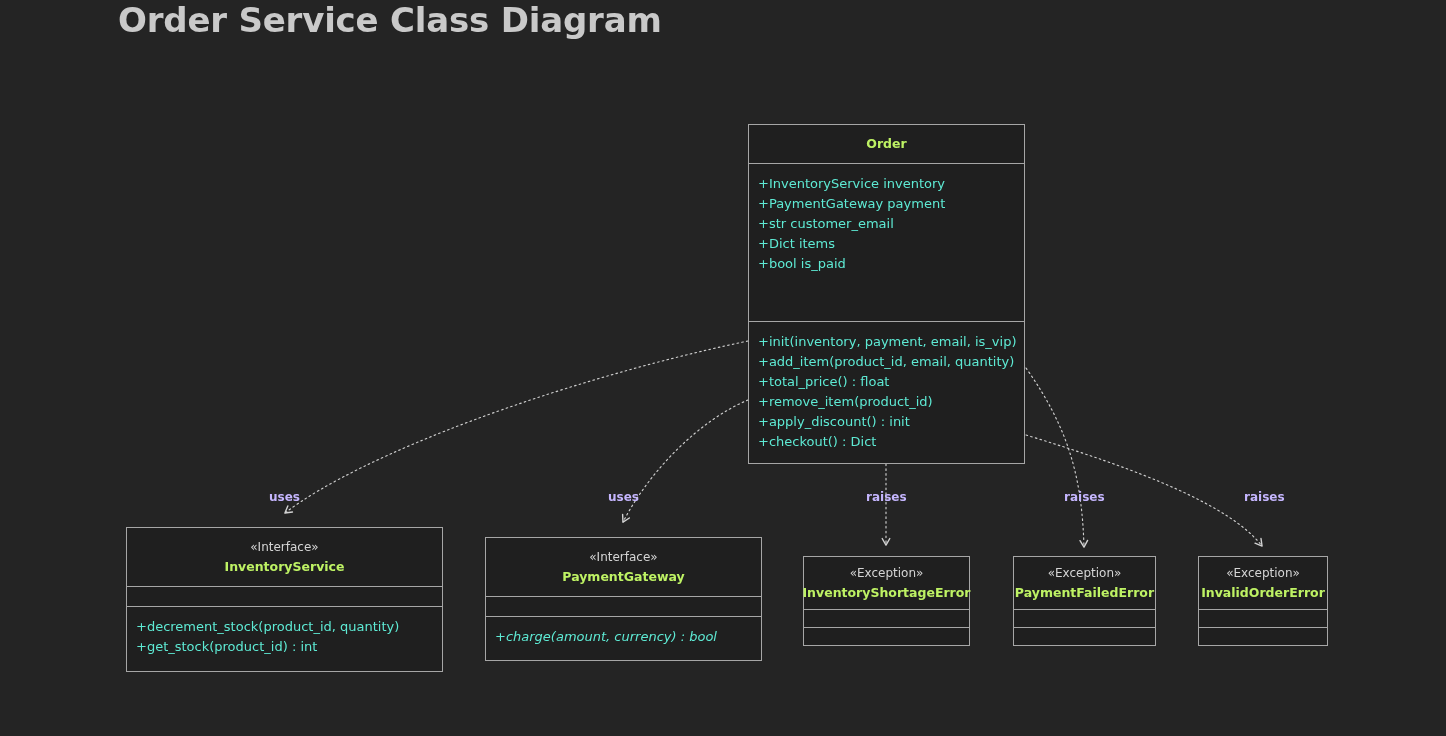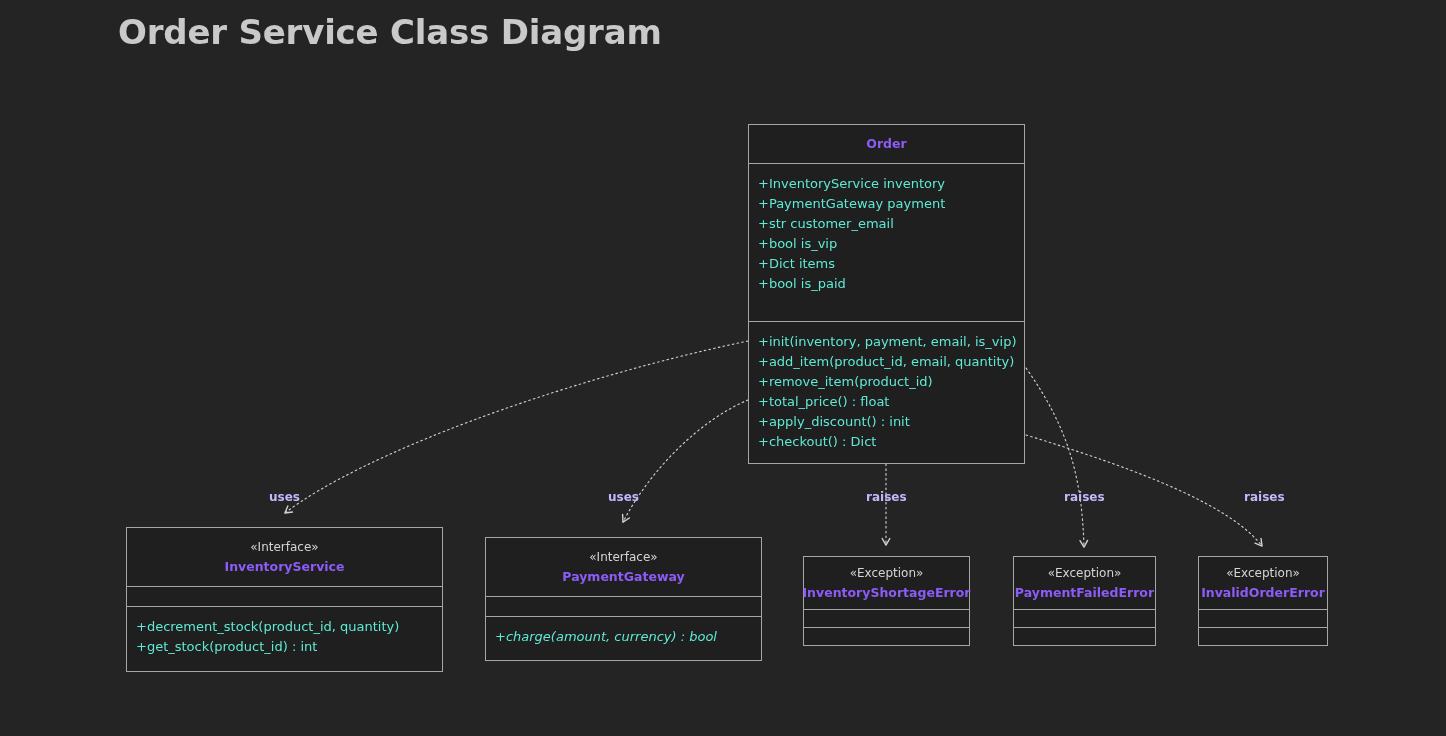--- a/index.html
+++ b/index.html
@@ -24,21 +24,21 @@
     position: absolute;
     left: 0;
     top: 0;
     width: 1446px;
     height: 736px;
     pointer-events: none;
   }
   .diagram-title {
     position: absolute;
     left: 118px;
-    top: 12px;
+    top: 0;
     font-size: 34px;
     font-weight: bold;
     color: #c9c9c9;
     letter-spacing: -0.2px;
     white-space: nowrap;
   }
   .uml-class {
     position: absolute;
     box-sizing: border-box;
     background: #1f1f1f;
@@ -58,21 +58,21 @@
   }
   .uml-stereotype {
     font-weight: normal;
     font-size: 12px;
     color: #d5d5d5;
     line-height: 1.55;
   }
   .uml-name {
     font-weight: bold;
     font-size: 12.5px;
-    color: #8b5cf6;
+    color: #bef264;
     line-height: 1.55;
   }
   .uml-compartment {
     box-sizing: border-box;
     border-top: 1.3px solid #a6a6a6;
     padding: 10px 8px 10px 9px;
   }
   .uml-compartment.empty {
     padding: 0;
     height: 20px;
@@ -115,29 +115,28 @@
   <div class="diagram-title">Order Service Class Diagram</div>
 
   <div class="uml-class" style="left:748px; top:124px; width:277px; height:340px;">
     <div class="uml-header" style="height:38px;">
       <div class="uml-name">Order</div>
     </div>
     <div class="uml-compartment" style="height:158px;">
       <div class="uml-row">+InventoryService inventory</div>
       <div class="uml-row">+PaymentGateway payment</div>
       <div class="uml-row">+str customer_email</div>
-      <div class="uml-row">+bool is_vip</div>
       <div class="uml-row">+Dict items</div>
       <div class="uml-row">+bool is_paid</div>
     </div>
     <div class="uml-compartment" style="height:176px;">
       <div class="uml-row">+init(inventory, payment, email, is_vip)</div>
       <div class="uml-row">+add_item(product_id, email, quantity)</div>
+      <div class="uml-row">+total_price() : float</div>
       <div class="uml-row">+remove_item(product_id)</div>
-      <div class="uml-row">+total_price() : float</div>
       <div class="uml-row">+apply_discount() : init</div>
       <div class="uml-row">+checkout() : Dict</div>
     </div>
   </div>
 
   <div class="uml-class" style="left:126px; top:527px; width:317px; height:145px;">
     <div class="uml-header" style="height:58px;">
       <div class="uml-stereotype">«Interface»</div>
       <div class="uml-name">InventoryService</div>
     </div>

